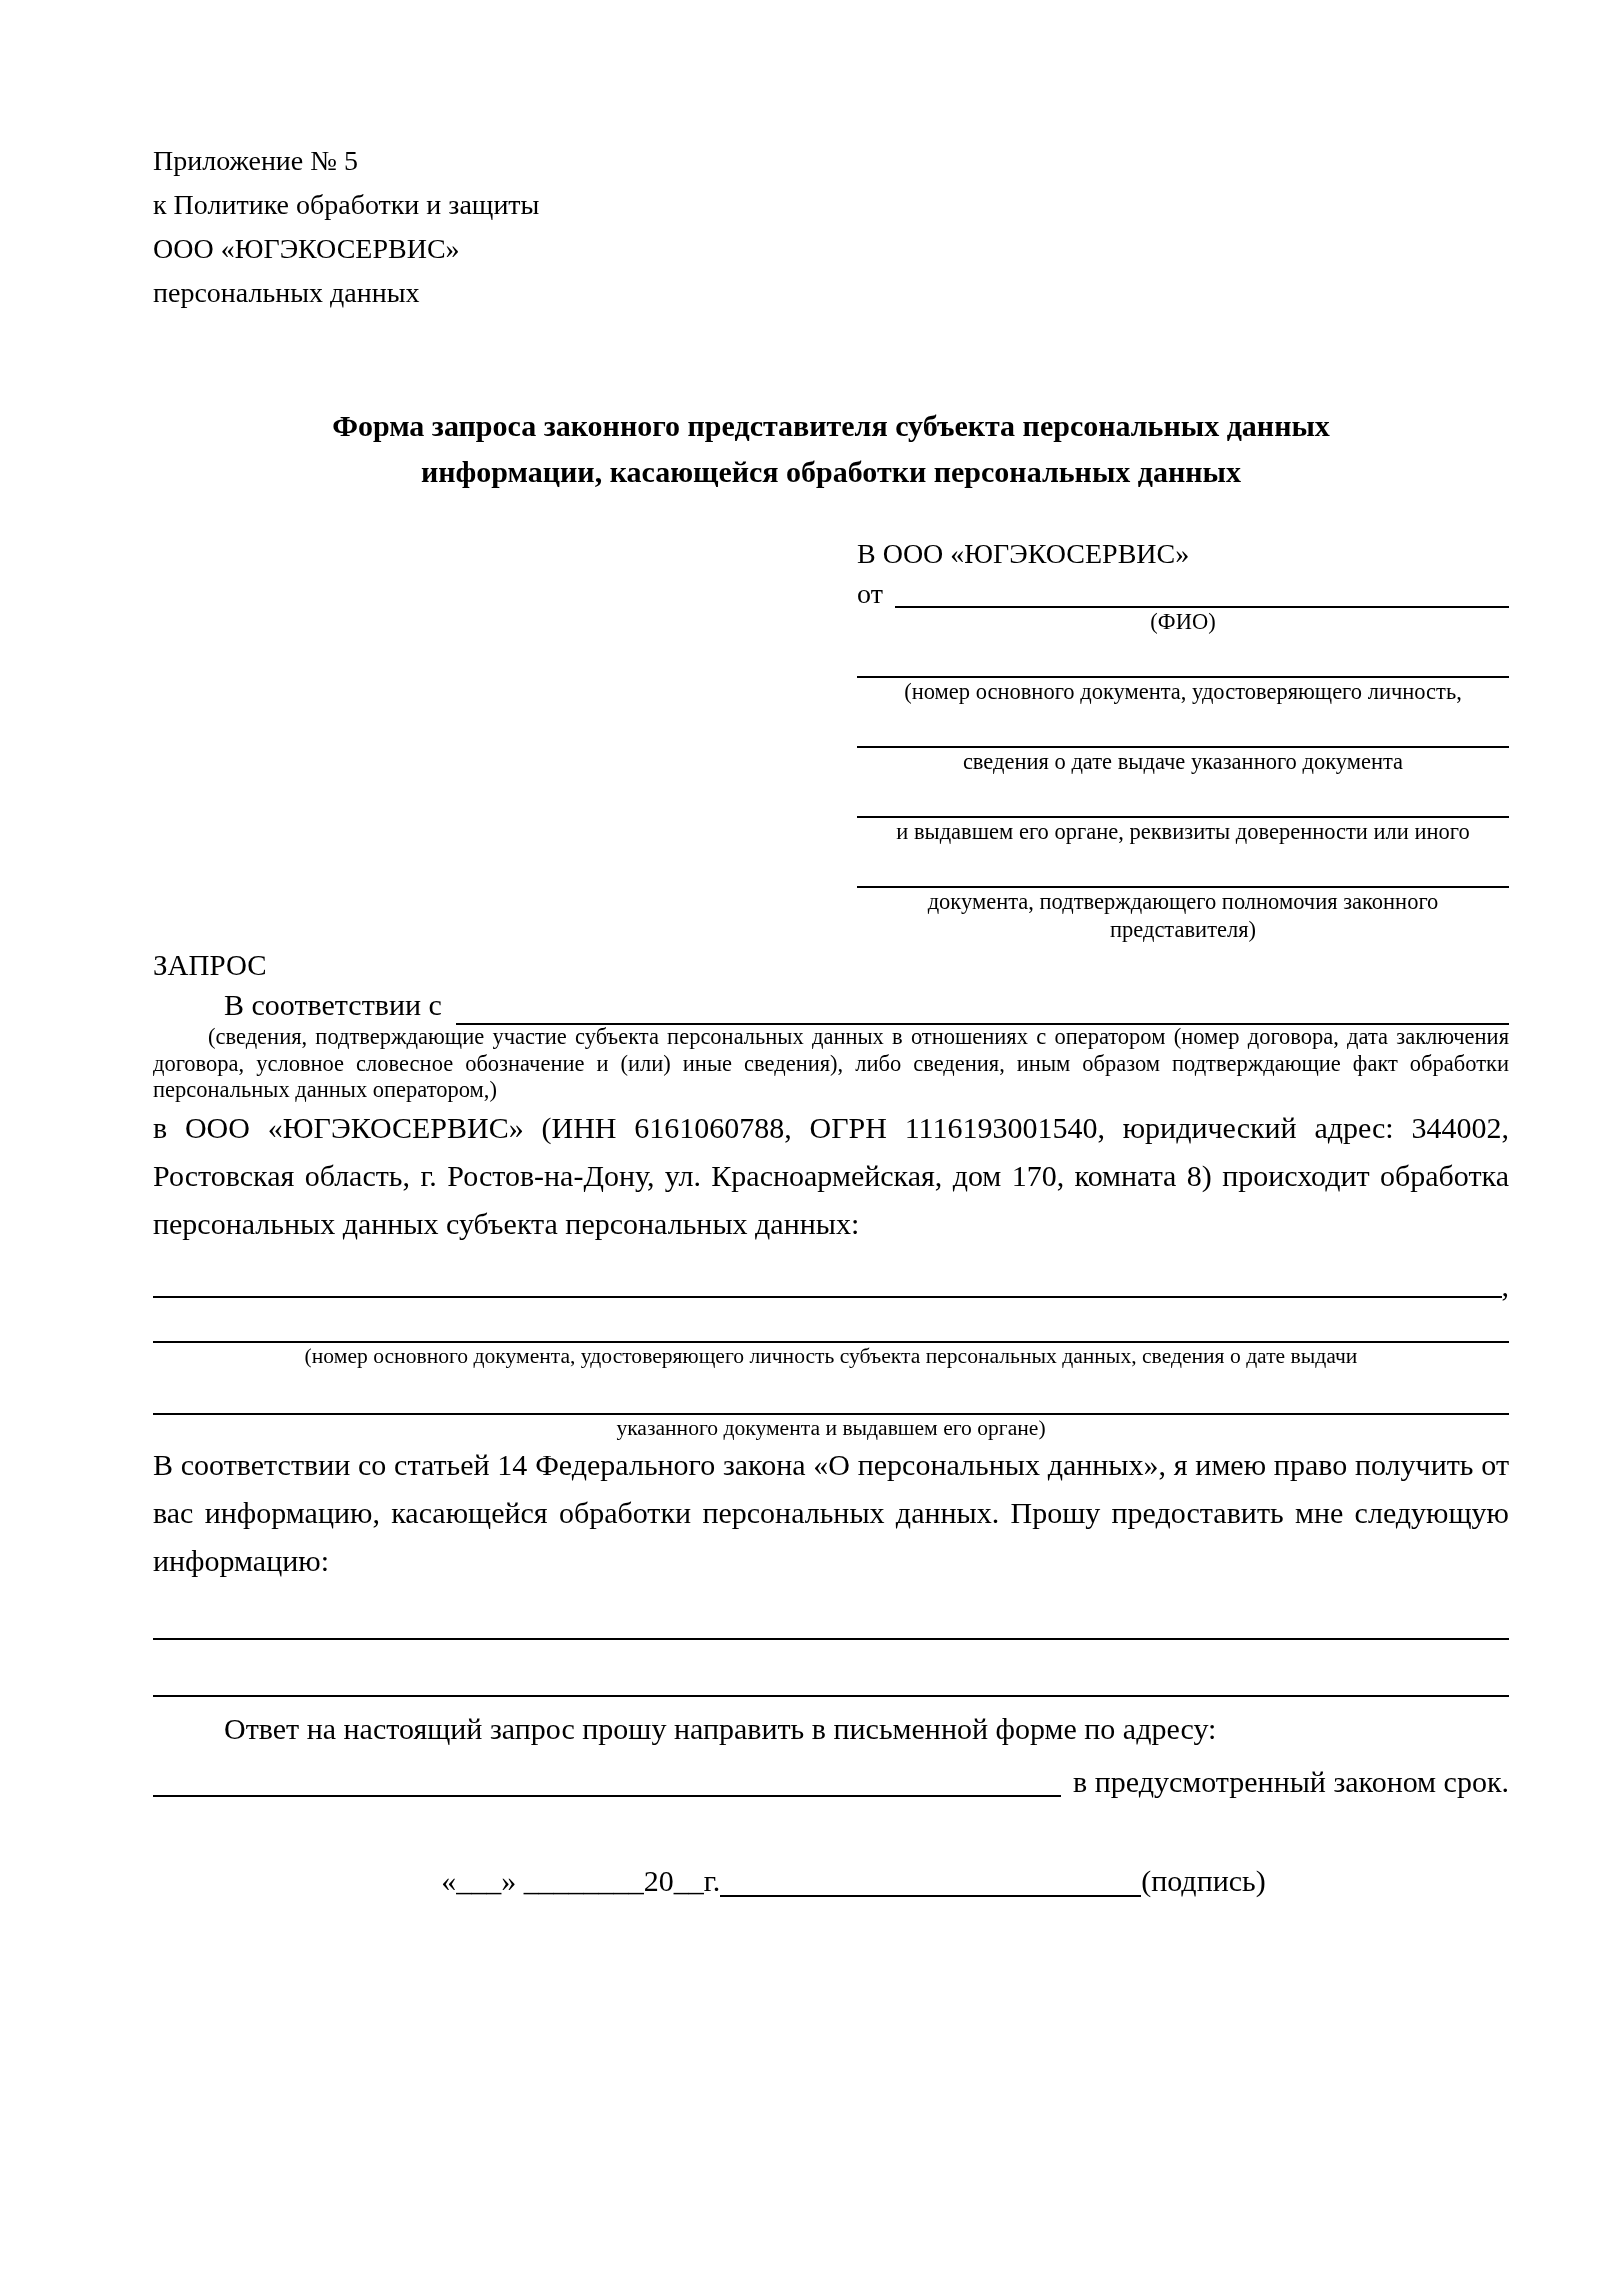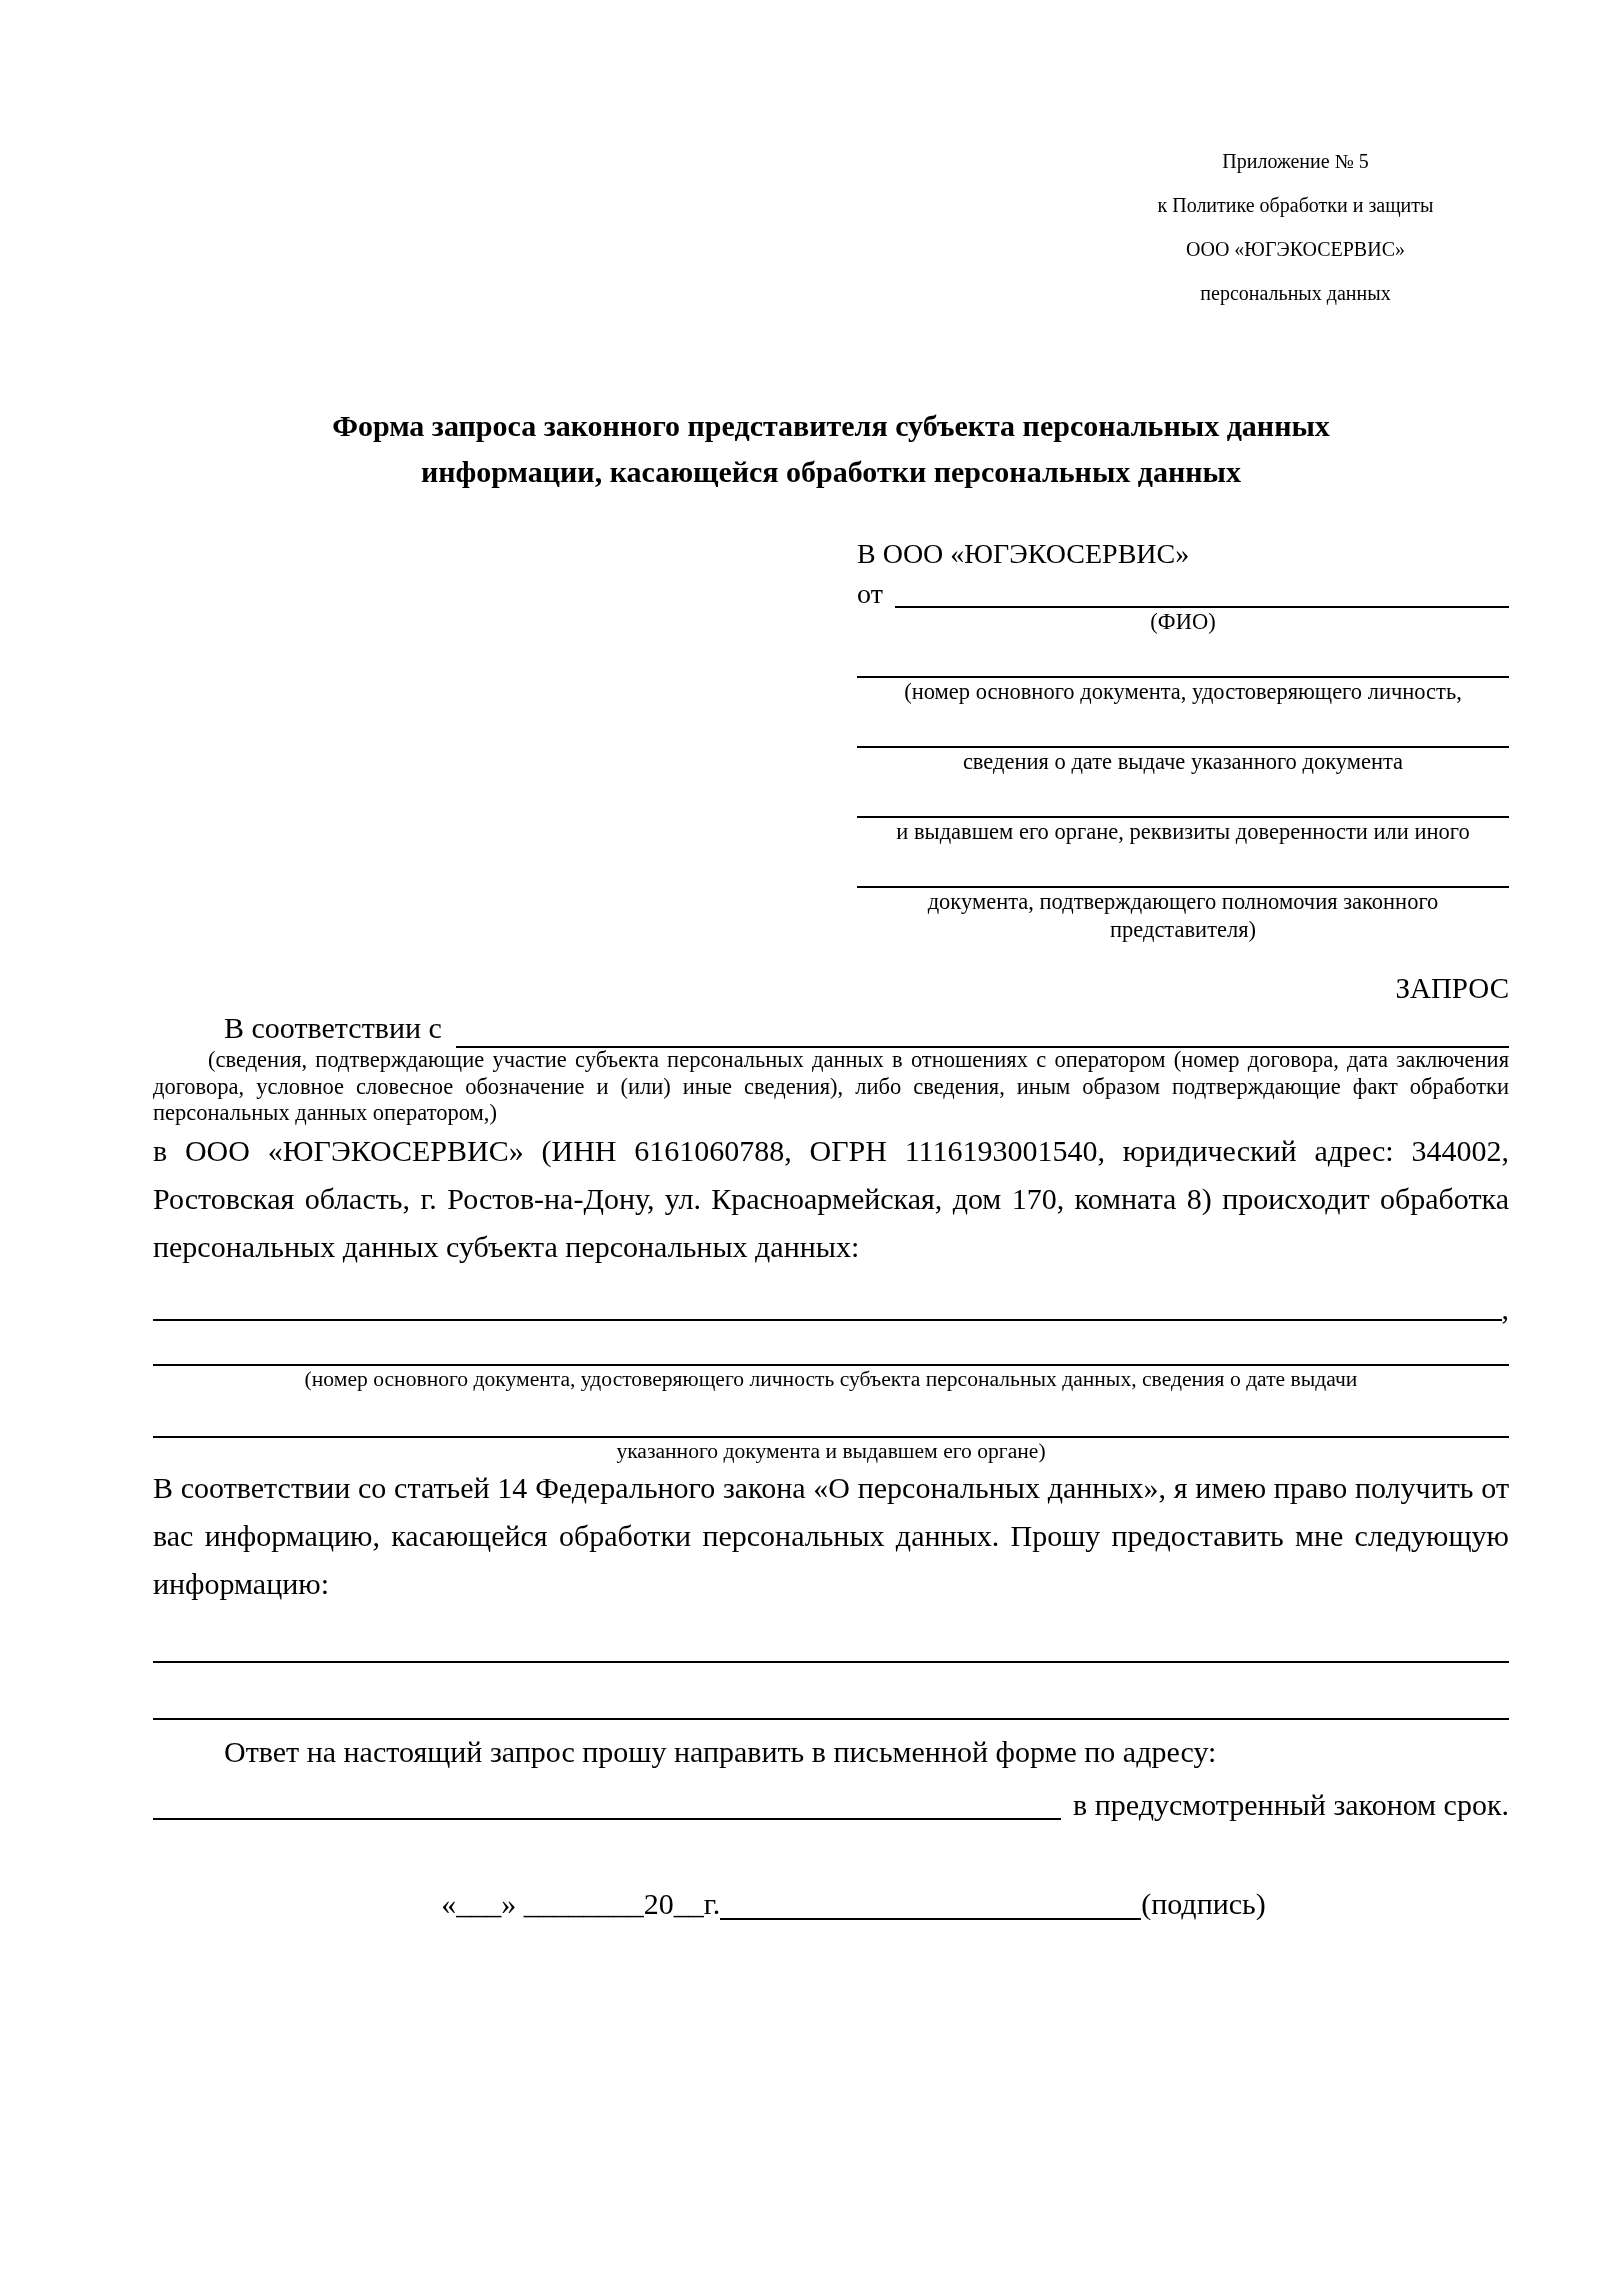--- a/index.html
+++ b/index.html
@@ -9,24 +9,22 @@
     height: 2293px;
     box-sizing: border-box;
     padding: 139px 112px 0 153px;
     background: #ffffff;
     color: #000000;
     font-family: "Liberation Serif", "DejaVu Serif", serif;
     overflow: hidden;
   }
   
   .annex {
-    margin-left: 929px;
-    font-size: 20px;
+    font-size: 28px;
     line-height: 44px;
-    text-align: center;
   }
   
   .doc-title {
     margin-top: 88px;
     text-align: center;
     font-weight: bold;
     font-size: 30px;
     line-height: 46px;
   }
   
@@ -52,22 +50,22 @@
     text-align: center;
     font-size: 22.5px;
     line-height: 28px;
   }
   .blank {
     border-bottom: 2.9px solid #000;
     height: 40px;
   }
   
   .req-heading {
-    margin-top: 25px;
-    text-align: right;
+    margin-top: 2px;
+    text-align: left;
     font-size: 29px;
     line-height: 39px;
   }
   .intro-row {
     display: flex;
     align-items: center;
     height: 39px;
     font-size: 30px;
   }
   .intro-row .intro-label { padding-left: 71px; padding-right: 13.7px; line-height: 31px; white-space: nowrap; }

